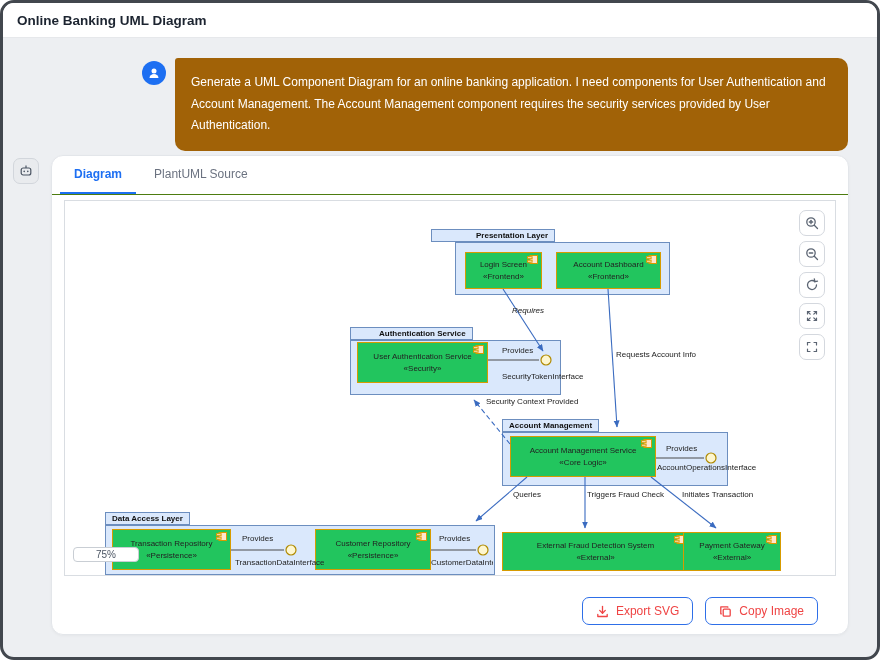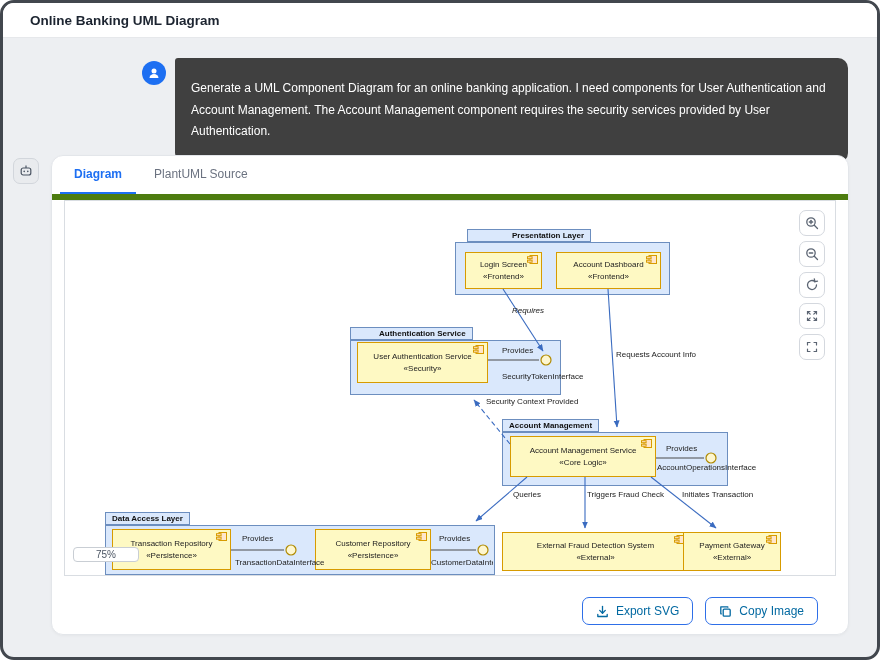--- a/index.html
+++ b/index.html
@@ -1,45 +1,45 @@
 <!DOCTYPE html>
 <html><head>
 <meta charset="utf-8">
 <style>
   html,body{margin:0;padding:0;background:#fff;font-family:"Liberation Sans",sans-serif;}
   .frame{position:relative;width:880px;height:660px;box-sizing:border-box;border:3px solid #42474e;border-radius:14px;overflow:hidden;background:#edeff2;}
   
-  .titlebar{position:absolute;top:0;left:0;right:0;height:34px;background:#fff;border-bottom:1px solid #e6e8eb;display:flex;align-items:center;padding:0 27px;z-index:10;}
+  .titlebar{position:absolute;top:0;left:0;right:0;height:34px;background:#fff;border-bottom:1px solid #e6e8eb;display:flex;align-items:center;padding:0 14px;z-index:10;}
   .titlebar h1{font-size:13.5px;font-weight:bold;color:#1c2430;margin:0;}
   
   .assistant-avatar{position:absolute;left:10px;top:155px;width:24px;height:24px;border-radius:7px;background:#e9ebee;border:1px solid #d2d6dc;display:flex;align-items:center;justify-content:center;}
   .user-avatar{position:absolute;left:139px;top:58px;width:24px;height:24px;border-radius:50%;background:#1d6ff2;display:flex;align-items:center;justify-content:center;}
-  .bubble{position:absolute;left:172px;top:55px;width:641px;background:#404040;border-radius:10px;border-top-left-radius:3px;padding:20px 16px;color:#fff;font-size:12px;line-height:1.8;}
+  .bubble{position:absolute;left:172px;top:55px;width:641px;background:#a16207;border-radius:10px;border-top-left-radius:3px;padding:14px 16px;color:#fff;font-size:12px;line-height:1.8;}
   
   .card{position:absolute;left:48px;top:152px;width:798px;height:480px;background:#fff;border:1px solid #e3e6ea;border-radius:12px;box-sizing:border-box;box-shadow:0 1px 3px rgba(0,0,0,.04);}
-  .tabbar{display:flex;gap:4px;border-bottom:6px solid #4d7c0f;height:38px;align-items:stretch;padding:0 8px;}
+  .tabbar{display:flex;gap:4px;border-bottom:1px solid #4d7c0f;height:38px;align-items:stretch;padding:0 8px;}
   .tab{display:flex;align-items:center;padding:0 14px;font-size:12px;color:#6b7280;cursor:pointer;border-bottom:2px solid transparent;}
   .tab.active{color:#1d6ff2;font-weight:bold;border-bottom-color:#1d6ff2;}
   
   .diagram-area{position:absolute;left:12px;top:44px;width:772px;height:376px;border:1px solid #d9dde2;background:#fff;box-sizing:border-box;overflow:hidden;}
   .diagram-title{position:absolute;left:50%;top:10px;transform:translateX(-50%);font-size:9.5px;font-weight:bold;color:#222;white-space:nowrap;z-index:6;}
   .pkg-tab{position:absolute;height:13px;box-sizing:border-box;background:#dae8fc;border:1px solid #6c8ebf;font-size:8px;font-weight:bold;color:#111;padding:1px 6px;z-index:2;white-space:nowrap;}
   .pkg-body{position:absolute;background:#dae8fc;border:1px solid #6c8ebf;box-sizing:border-box;z-index:1;}
-  .comp{position:absolute;background:#fef9c3;border:1px solid #d79b00;box-sizing:border-box;display:flex;flex-direction:column;align-items:center;justify-content:center;font-size:8px;color:#222;text-align:left;line-height:1.5;z-index:3;}
+  .comp{position:absolute;background:#22c55e;border:1px solid #d79b00;box-sizing:border-box;display:flex;flex-direction:column;align-items:center;justify-content:center;font-size:8px;color:#222;text-align:left;line-height:1.5;z-index:3;}
   .comp-icon{position:absolute;top:2px;right:3px;line-height:0;}
   .overlay{position:absolute;left:0;top:0;z-index:5;pointer-events:none;}
   .lbl{position:absolute;font-size:8px;color:#222;white-space:nowrap;z-index:6;}
   .lbl.clip{max-width:62px;overflow:hidden;}
   
   .dg-toolbar{position:absolute;right:10px;top:9px;display:flex;flex-direction:column;gap:5px;z-index:8;}
   .tool-btn{width:26px;height:26px;border-radius:7px;background:#fff;border:1px solid #d4d8de;display:flex;align-items:center;justify-content:center;color:#5b6472;cursor:pointer;padding:0;}
   .zoom-badge{position:absolute;left:8px;top:346px;background:#fff;border:1px solid #c9ced4;border-radius:4px;font-size:10px;color:#4b5563;padding:1px 22px;z-index:8;}
   
   .footer{position:absolute;left:0;right:0;top:430px;height:50px;display:flex;align-items:center;justify-content:flex-end;gap:12px;padding-right:30px;box-sizing:border-box;}
-  .action-btn{display:inline-flex;align-items:center;gap:7px;border:1px solid #2e6fe8;color:#0369a1;background:#fff;border-radius:7px;font-size:12px;padding:6px 13px;cursor:pointer;font-family:inherit;}
+  .action-btn{display:inline-flex;align-items:center;gap:7px;border:1px solid #2e6fe8;color:#ef4444;background:#fff;border-radius:7px;font-size:12px;padding:6px 13px;cursor:pointer;font-family:inherit;}
   svg{display:block;}
 </style>
 </head>
 <body>
 
 <div class="frame">
 
   <div class="titlebar">
     <h1>Online Banking UML Diagram</h1>
   </div>
@@ -75,21 +75,21 @@
         <span>Diagram</span>
       </div>
       <div class="tab">
         <span>PlantUML Source</span>
       </div>
     </div>
 
     <div class="diagram-area">
 
 
-      <div class="pkg-tab" style="left:402px;top:28px;padding-left:44px;">Presentation Layer</div>
+      <div class="pkg-tab" style="left:366px;top:28px;padding-left:44px;">Presentation Layer</div>
       <div class="pkg-body" style="left:390px;top:41px;width:215px;height:53px;"></div>
 
       <div class="pkg-tab" style="left:285px;top:126px;padding-left:28px;">Authentication Service</div>
       <div class="pkg-body" style="left:285px;top:139px;width:211px;height:55px;"></div>
 
       <div class="pkg-tab" style="left:437px;top:218px;">Account Management</div>
       <div class="pkg-body" style="left:437px;top:231px;width:226px;height:54px;"></div>
 
       <div class="pkg-tab" style="left:40px;top:311px;">Data Access Layer</div>
       <div class="pkg-body" style="left:40px;top:324px;width:390px;height:50px;"></div>

